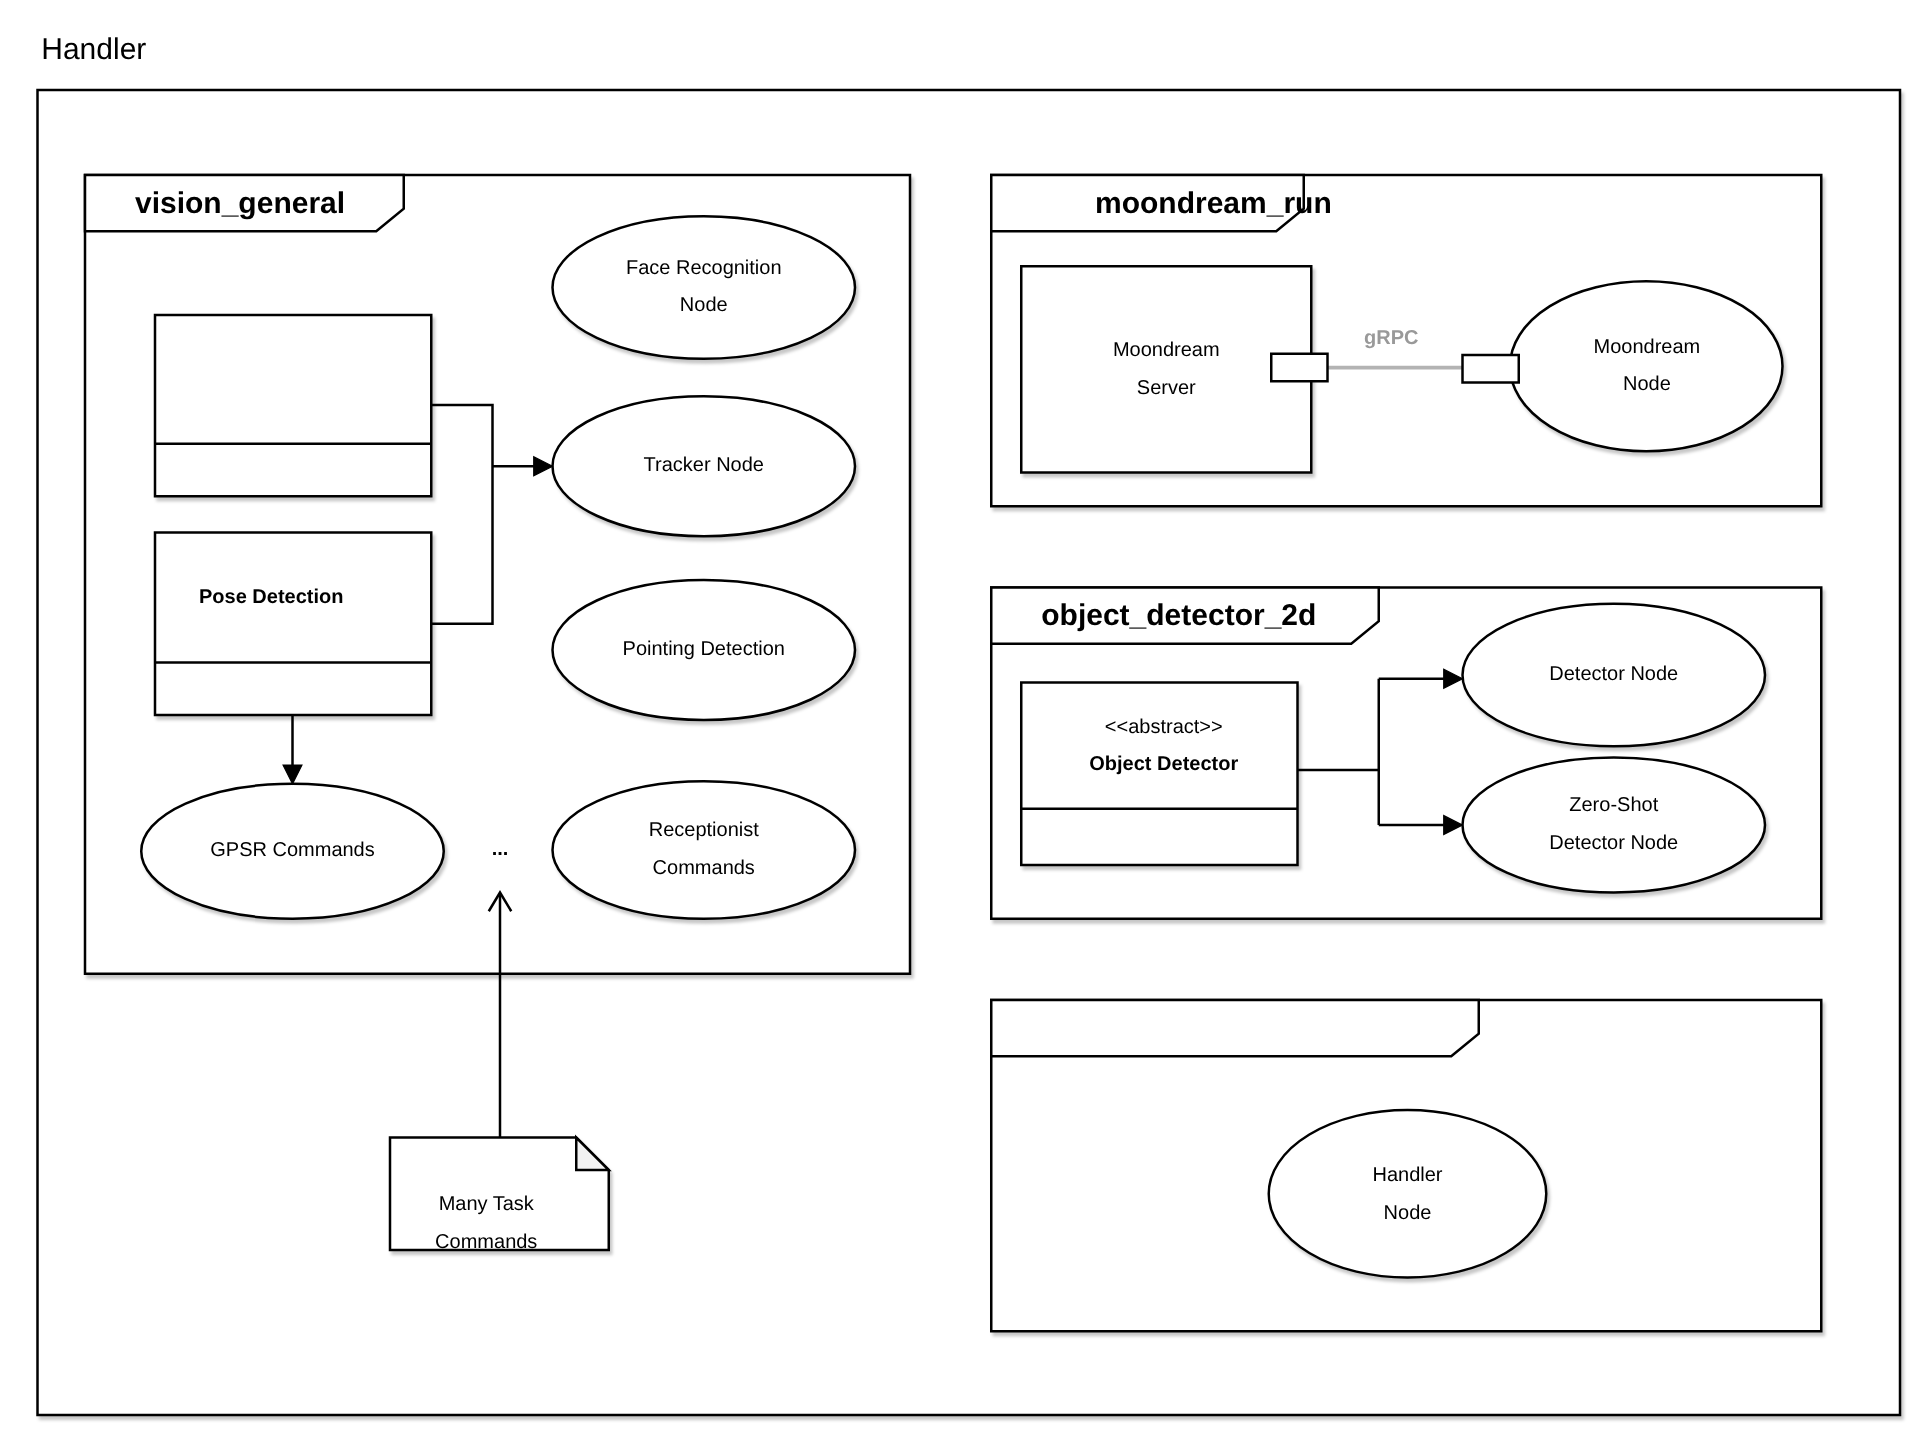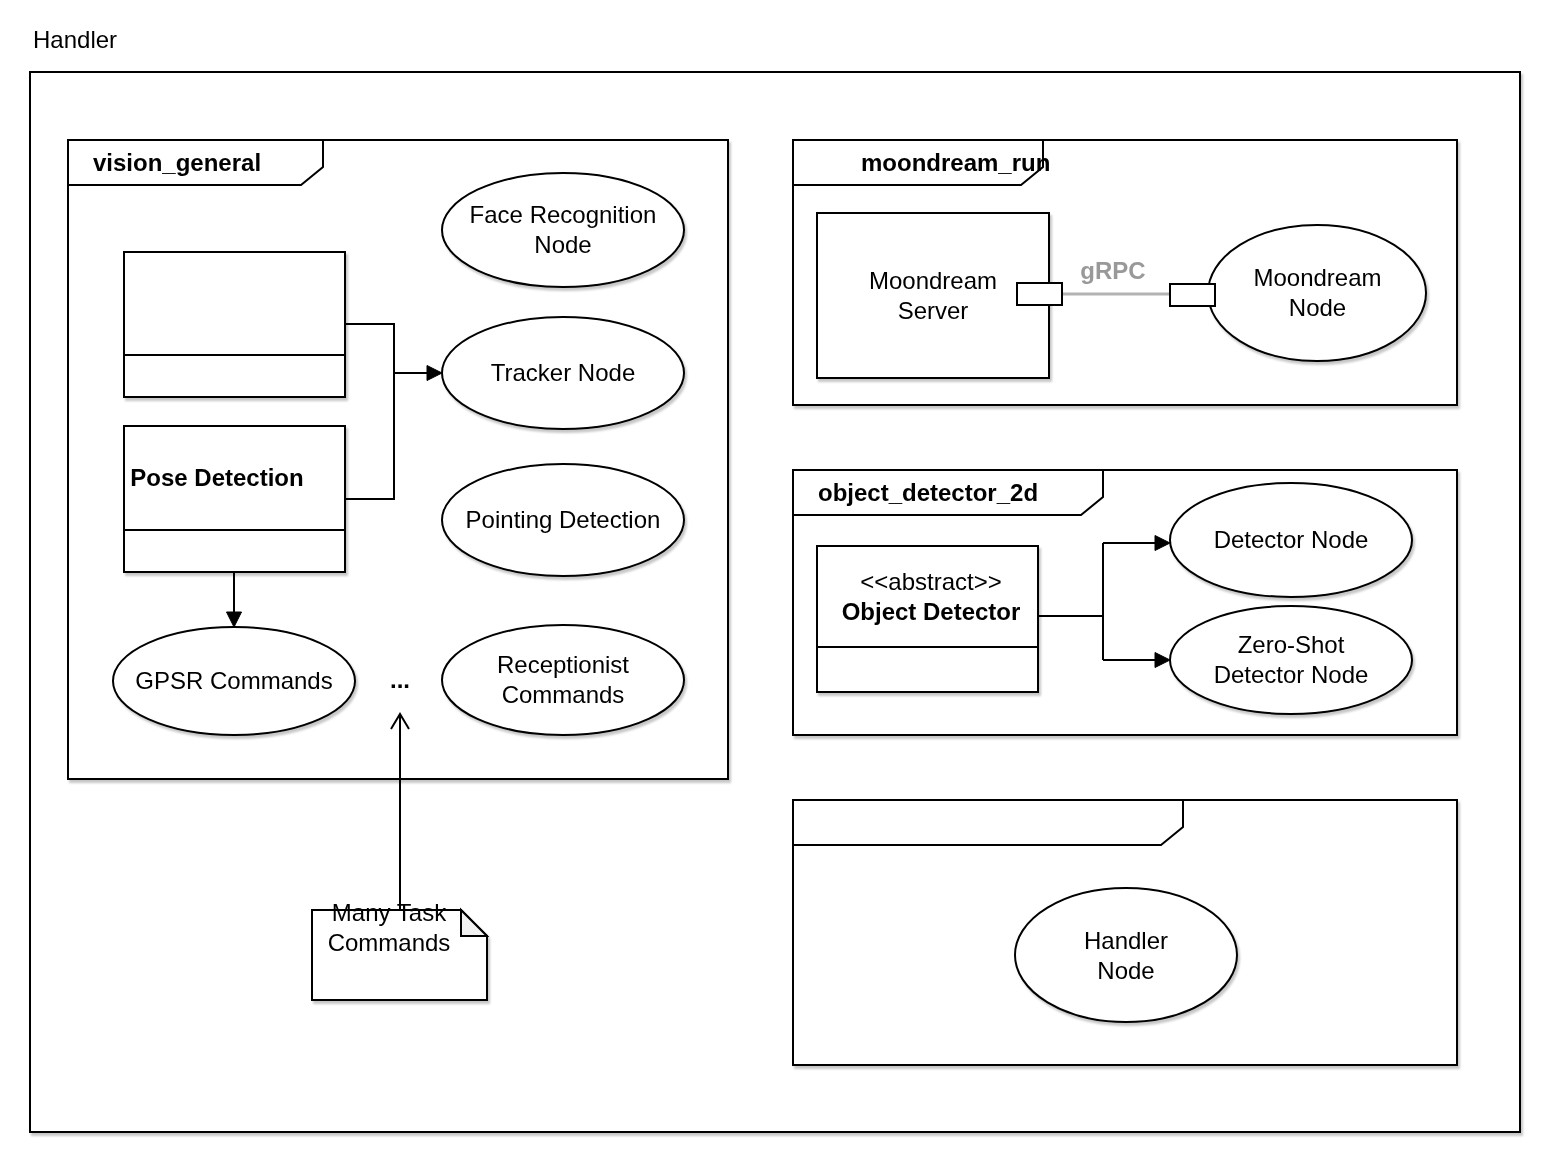--- a/index.html
+++ b/index.html
@@ -9,28 +9,28 @@
     background:#ffffff;
     font-family:"Liberation Sans", sans-serif;
     overflow:hidden;
   }
   .canvas svg{position:absolute;left:0;top:0;}
   .txt{
     position:absolute;
     display:flex;flex-direction:column;
     align-items:center;justify-content:center;
     text-align:center;
-    font-size:24px;line-height:30px;color:#000;
+    font-size:16px;line-height:30px;color:#000;
     pointer-events:none;white-space:nowrap;
   }
   .bold{font-weight:700;}
   .tab-title{
     position:absolute;display:flex;flex-direction:row;
     align-items:center;justify-content:flex-start;
-    padding-left:25px;box-sizing:border-box;
+    padding-left:40px;box-sizing:border-box;
     font-size:24px;font-weight:700;color:#000;
     pointer-events:none;white-space:nowrap;
   }
   .free-label{position:absolute;font-size:24px;color:#000;pointer-events:none;}
   .gray{color:#999999;}
 </style>
 </head>
 <body>
 
 <div class="canvas">
@@ -195,18 +195,18 @@
   <div class="txt" style="left:1170px;top:606px;width:242px;height:108px;">
     <span>Zero-Shot</span>
     <span>Detector Node</span>
   </div>
 
   <div class="txt" style="left:1015px;top:888px;width:222px;height:135px;">
     <span>Handler</span>
     <span>Node</span>
   </div>
 
-  <div class="txt" style="left:312px;top:883px;width:154px;height:90px;">
+  <div class="txt" style="left:312px;top:934px;width:154px;height:90px;">
     <span>Many Task</span>
     <span>Commands</span>
   </div>
 
 </div>
 
 </body></html>

